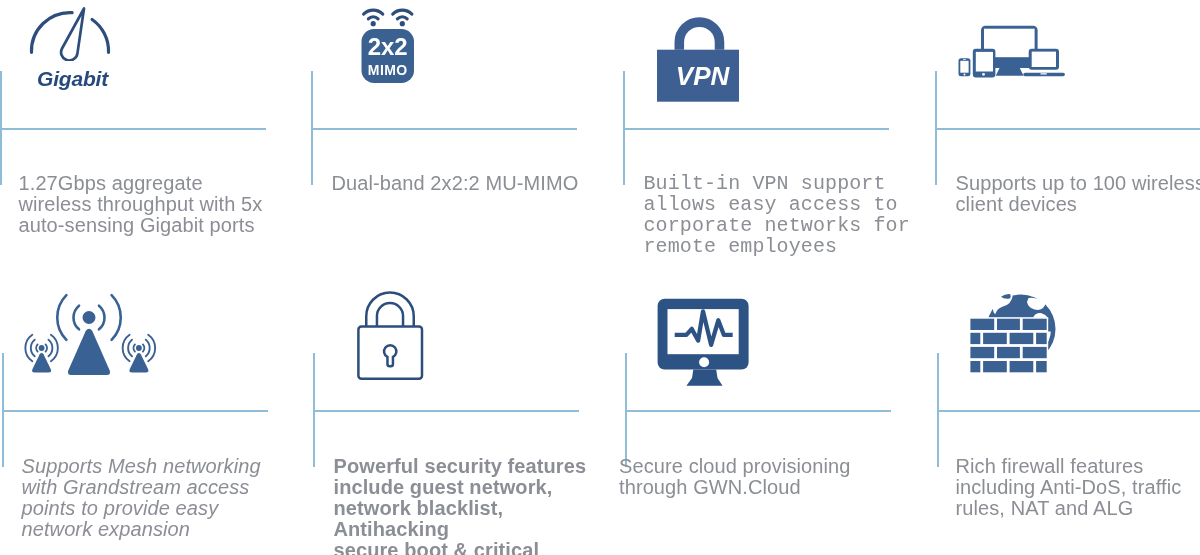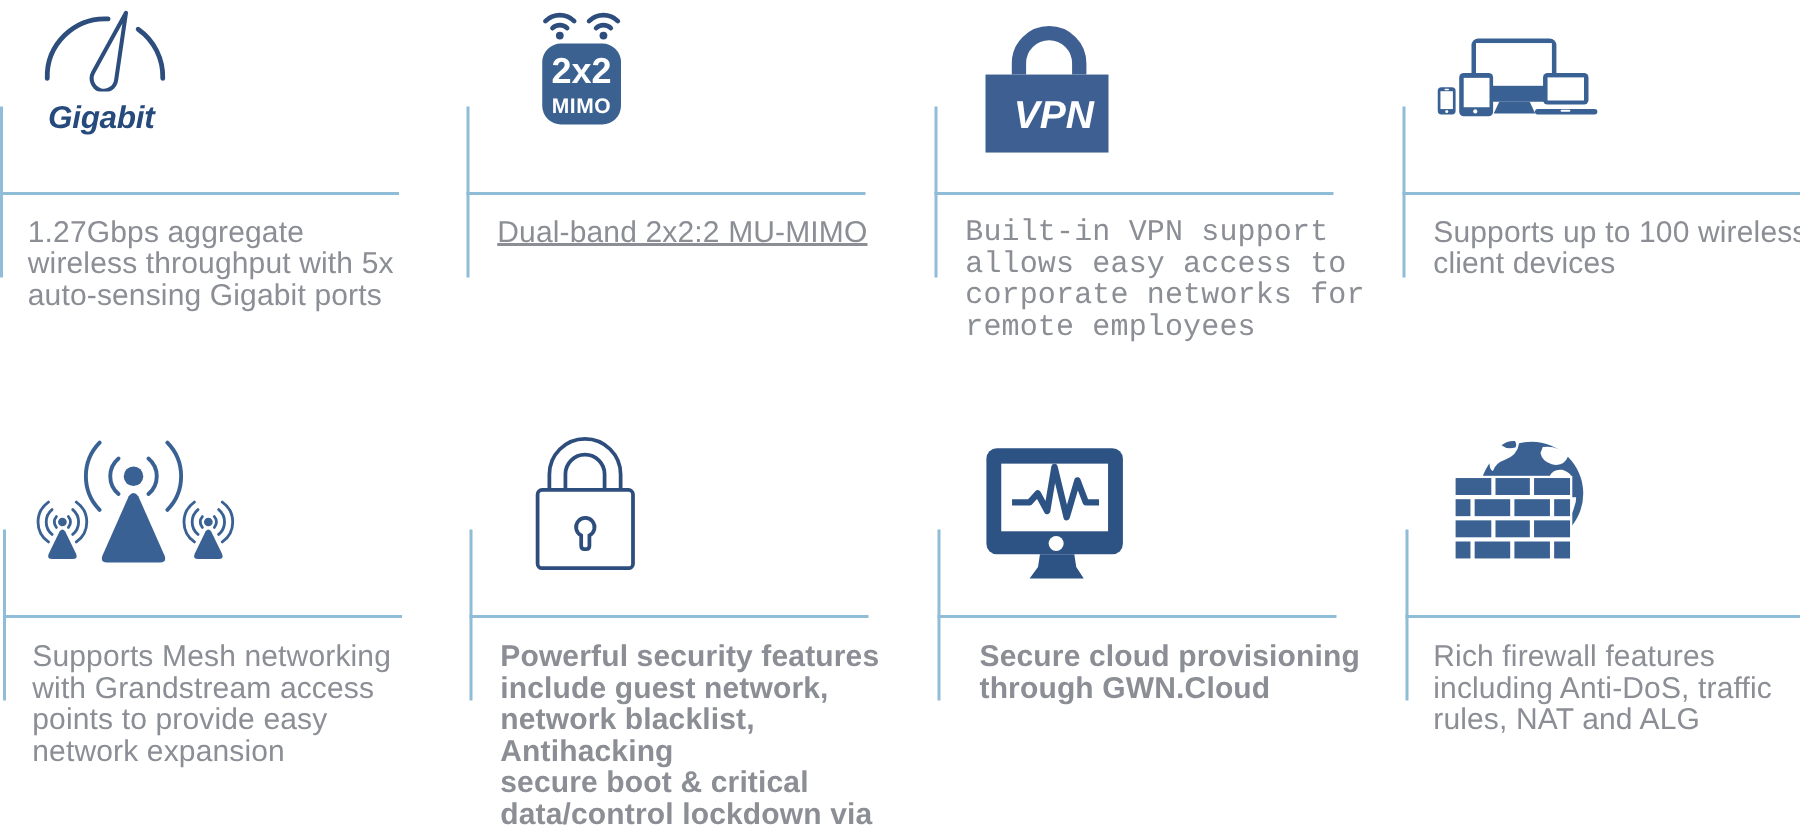--- a/index.html
+++ b/index.html
@@ -1,20 +1,20 @@
 <!DOCTYPE html>
 <html><head>
 <meta charset="utf-8">
 <style>
   html,body{margin:0;padding:0;}
   body{width:1200px;height:555px;background:#fff;position:relative;overflow:hidden;
        font-family:"Liberation Sans", sans-serif;}
   .vline{position:absolute;width:2px;height:114px;background:#8fbcd6;}
   .hline{position:absolute;width:266px;height:2px;background:#8fbcd6;}
-  .txt{position:absolute;font-size:20px;line-height:21px;color:#8b8e94;letter-spacing:0.1px;width:285px;}
+  .txt{position:absolute;font-size:20px;line-height:21px;color:#8b8e94;letter-spacing:0.1px;width:285px;margin-top:28px;}
   .icon{position:absolute;text-align:center;}
 </style>
 </head>
 <body>
 
   <div class="vline" style="left:-0.5px;top:70.5px;"></div>
   <div class="vline" style="left:310.5px;top:70.5px;"></div>
   <div class="vline" style="left:622.5px;top:70.5px;"></div>
   <div class="vline" style="left:934.5px;top:70.5px;"></div>
   <div class="hline" style="left:0px;top:127.5px;"></div>
@@ -25,39 +25,39 @@
   <div class="vline" style="left:1.5px;top:352.5px;"></div>
   <div class="vline" style="left:312.5px;top:352.5px;"></div>
   <div class="vline" style="left:624.5px;top:352.5px;"></div>
   <div class="vline" style="left:936.5px;top:352.5px;"></div>
   <div class="hline" style="left:1.5px;top:409.5px;"></div>
   <div class="hline" style="left:312.5px;top:409.5px;"></div>
   <div class="hline" style="left:624.5px;top:409.5px;"></div>
   <div class="hline" style="left:936.5px;top:409.5px;"></div>
 
   <div class="txt" style="left:18.5px;top:145px;">1.27Gbps aggregate<br>wireless throughput with 5x<br>auto-sensing Gigabit ports</div>
-  <div class="txt" style="left:331.5px;top:145px;text-decoration:underline;">Dual-band 2x2:2 MU-MIMO</div>
+  <div class="txt" style="left:331.5px;top:145px;">Dual-band 2x2:2 MU-MIMO</div>
   <div class="txt" style="left:643.5px;top:145px;font-family:Liberation Mono, monospace;">Built-in VPN support<br>allows easy access to<br>corporate networks for<br>remote employees</div>
   <div class="txt" style="left:955.5px;top:145px;">Supports up to 100 wireless<br>client devices</div>
 
-  <div class="txt" style="left:21.5px;top:428px;">Supports Mesh networking<br>with Grandstream access<br>points to provide easy<br>network expansion</div>
+  <div class="txt" style="left:21.5px;top:428px;font-style:italic;">Supports Mesh networking<br>with Grandstream access<br>points to provide easy<br>network expansion</div>
   <div class="txt" style="left:333.5px;top:428px;font-weight:bold;">Powerful security features<br>include guest network,<br>network blacklist, Antihacking<br>secure boot &amp; critical<br>data/control lockdown via<br>digital signatures, and more</div>
-  <div class="txt" style="left:653px;top:428px;font-weight:bold;">Secure cloud provisioning<br>through GWN.Cloud</div>
+  <div class="txt" style="left:619px;top:428px;">Secure cloud provisioning<br>through GWN.Cloud</div>
   <div class="txt" style="left:955.5px;top:428px;">Rich firewall features<br>including Anti-DoS, traffic<br>rules, NAT and ALG</div>
 
   <div class="icon" style="left:27px;top:5px;">
     <svg width="86" height="56" viewBox="0 0 86 56">
       <g fill="none" stroke="#2d4d7d" stroke-width="3.2" stroke-linecap="round">
         <path d="M 4.5 47.3 A 38.5 38.5 0 0 1 45.1 7.6"></path>
         <path d="M 65.1 14.5 A 38.5 38.5 0 0 1 81.5 47.3"></path>
       </g>
       <path d="M 57 3.5 L 50.43 48.35 A 8.2 8.2 0 1 1 35.17 43.22 Z" fill="none" stroke="#2d4d7d" stroke-width="2.7" stroke-linejoin="round"></path>
     </svg>
   </div>
-  <div style="position:absolute;left:32px;top:66.5px;width:76px;text-align:left;font-weight:bold;font-style:italic;font-size:21px;letter-spacing:-0.2px;color:#254a7b;">Gigabit</div>
+  <div style="position:absolute;left:32px;top:66.5px;width:76px;text-align:right;font-weight:bold;font-style:italic;font-size:21px;letter-spacing:-0.2px;color:#254a7b;">Gigabit</div>
 
   <div class="icon" style="left:355.5px;top:4.5px;">
     <svg width="62" height="80" viewBox="0 0 62 80">
       <g stroke="#2d4d7d" fill="none" stroke-width="3.1" stroke-linecap="round">
         <path d="M 7.6 9.1 A 13.6 13.6 0 0 1 26.8 9.1"></path>
         <path d="M 12.3 13.8 A 6.9 6.9 0 0 1 22.1 13.8"></path>
         <path d="M 36.7 9.1 A 13.6 13.6 0 0 1 55.9 9.1"></path>
         <path d="M 41.4 13.8 A 6.9 6.9 0 0 1 51.2 13.8"></path>
       </g>
       <circle cx="17.2" cy="18.7" r="2.6" fill="#2d4d7d"></circle>

